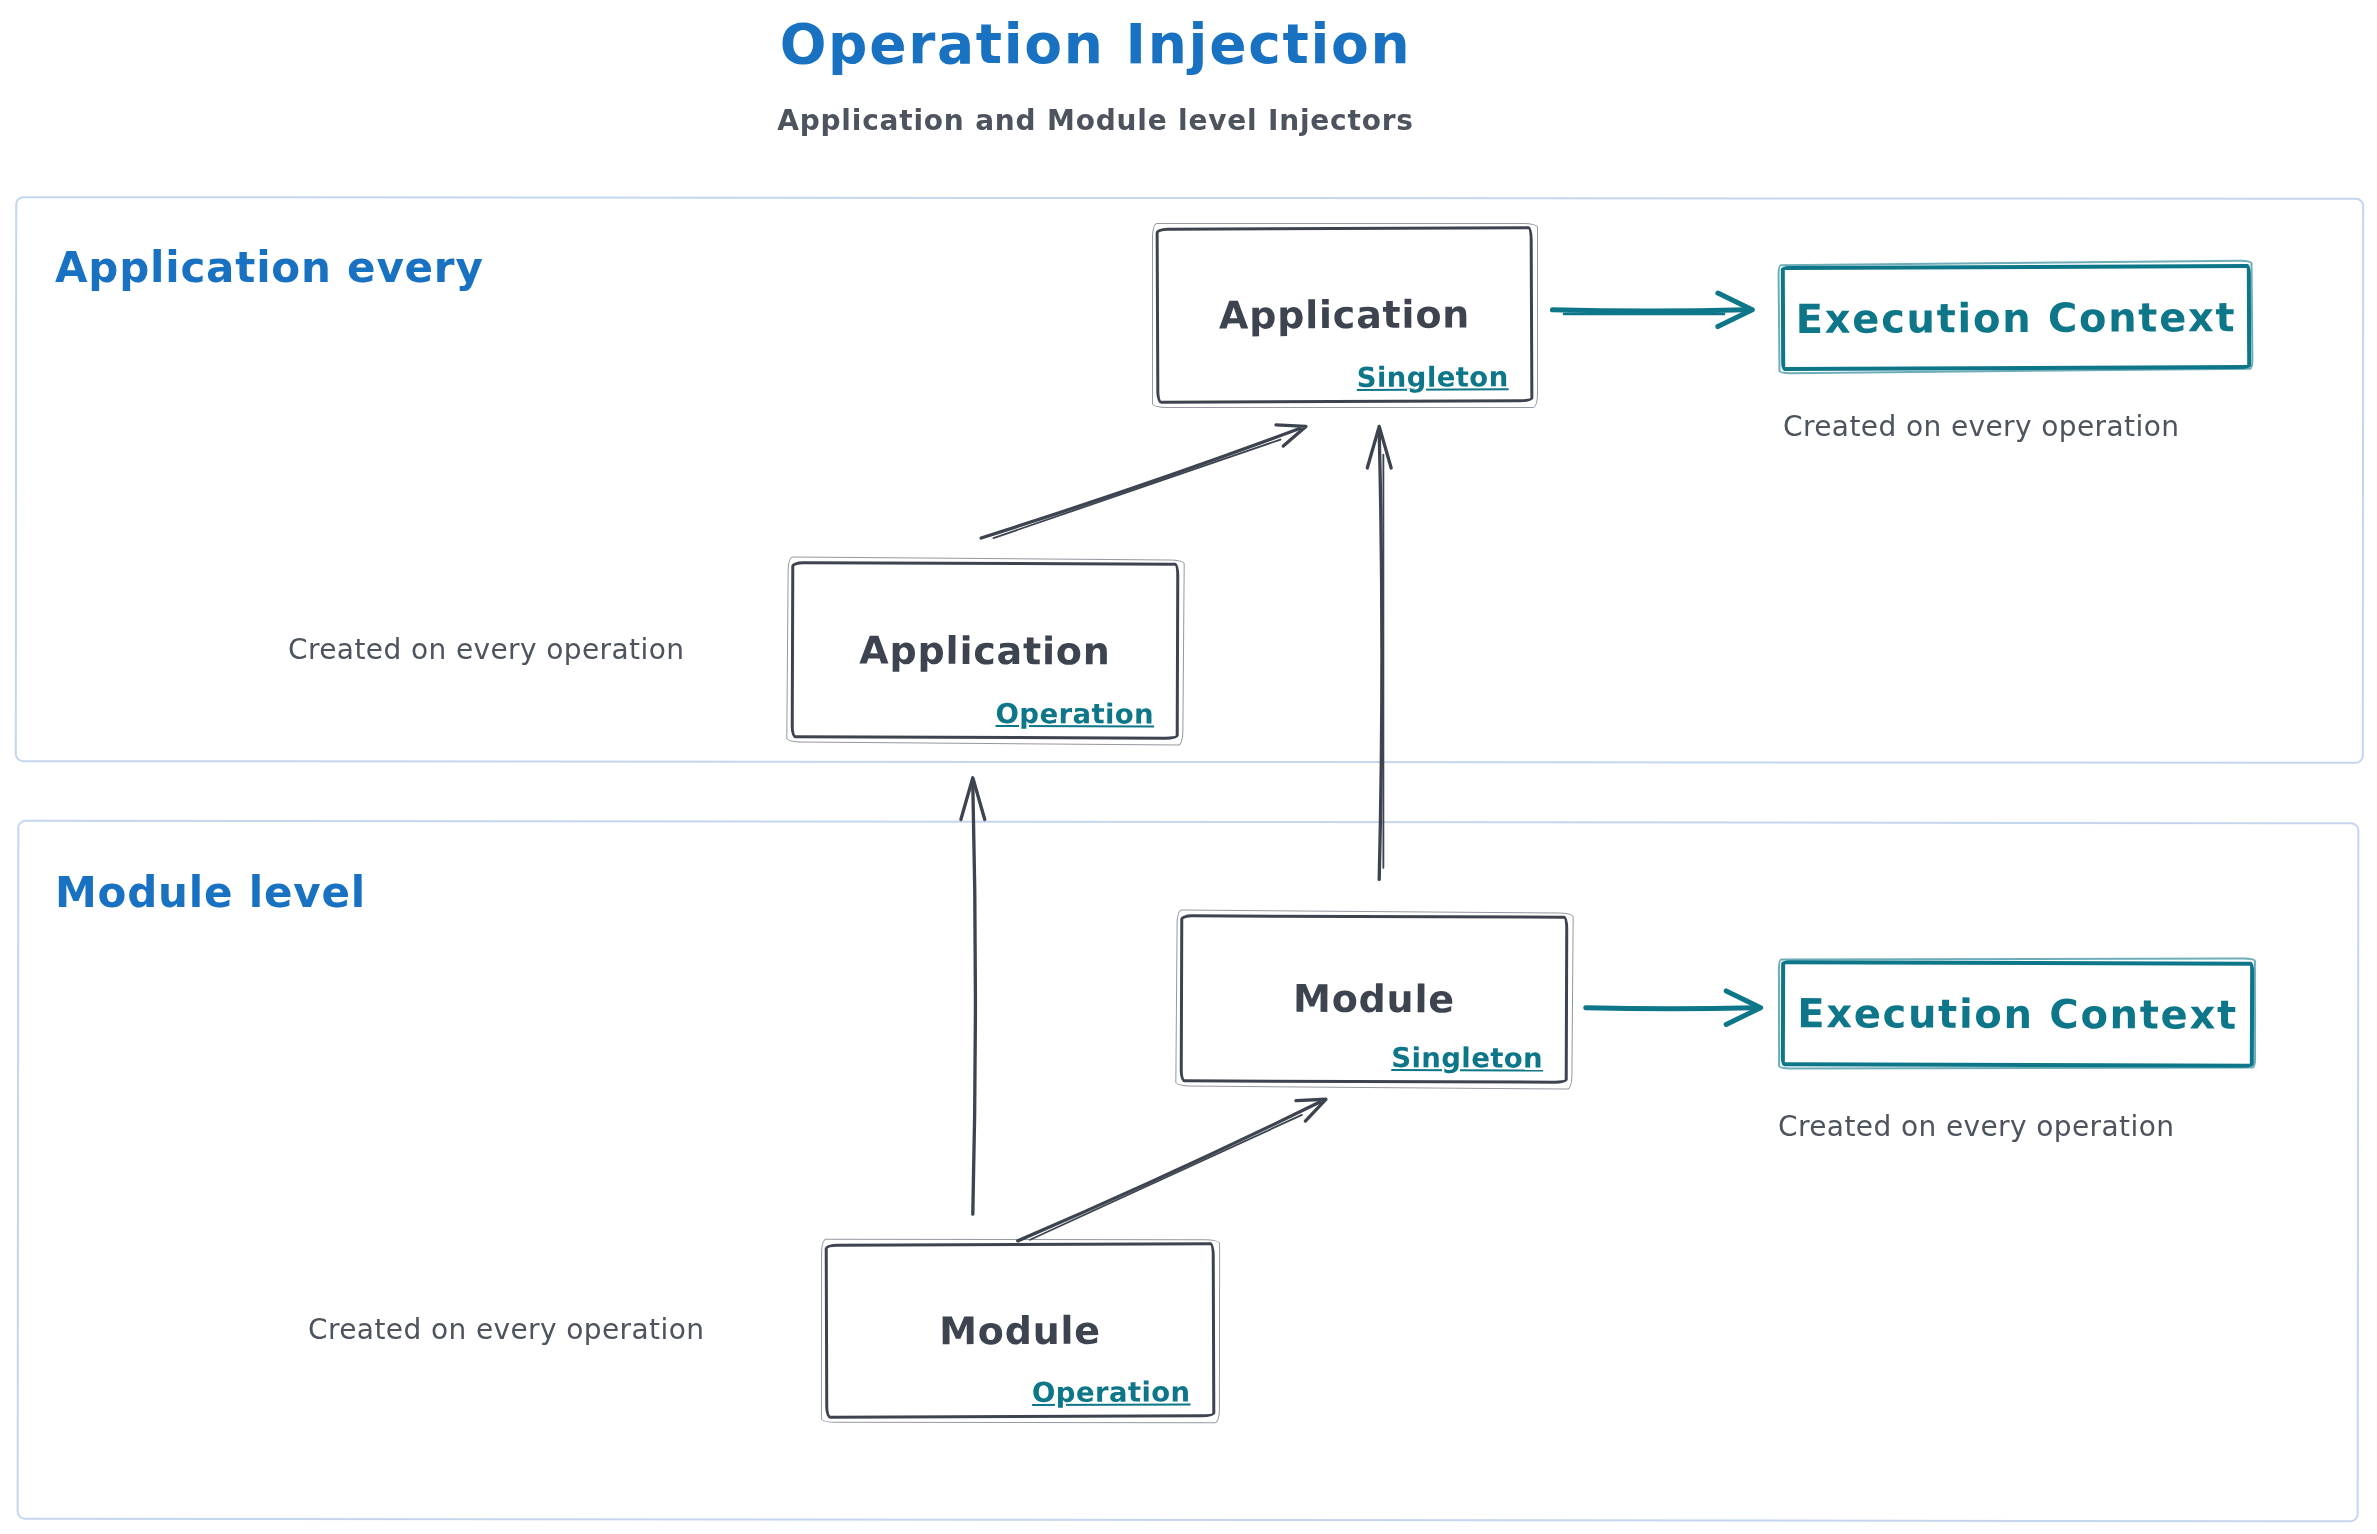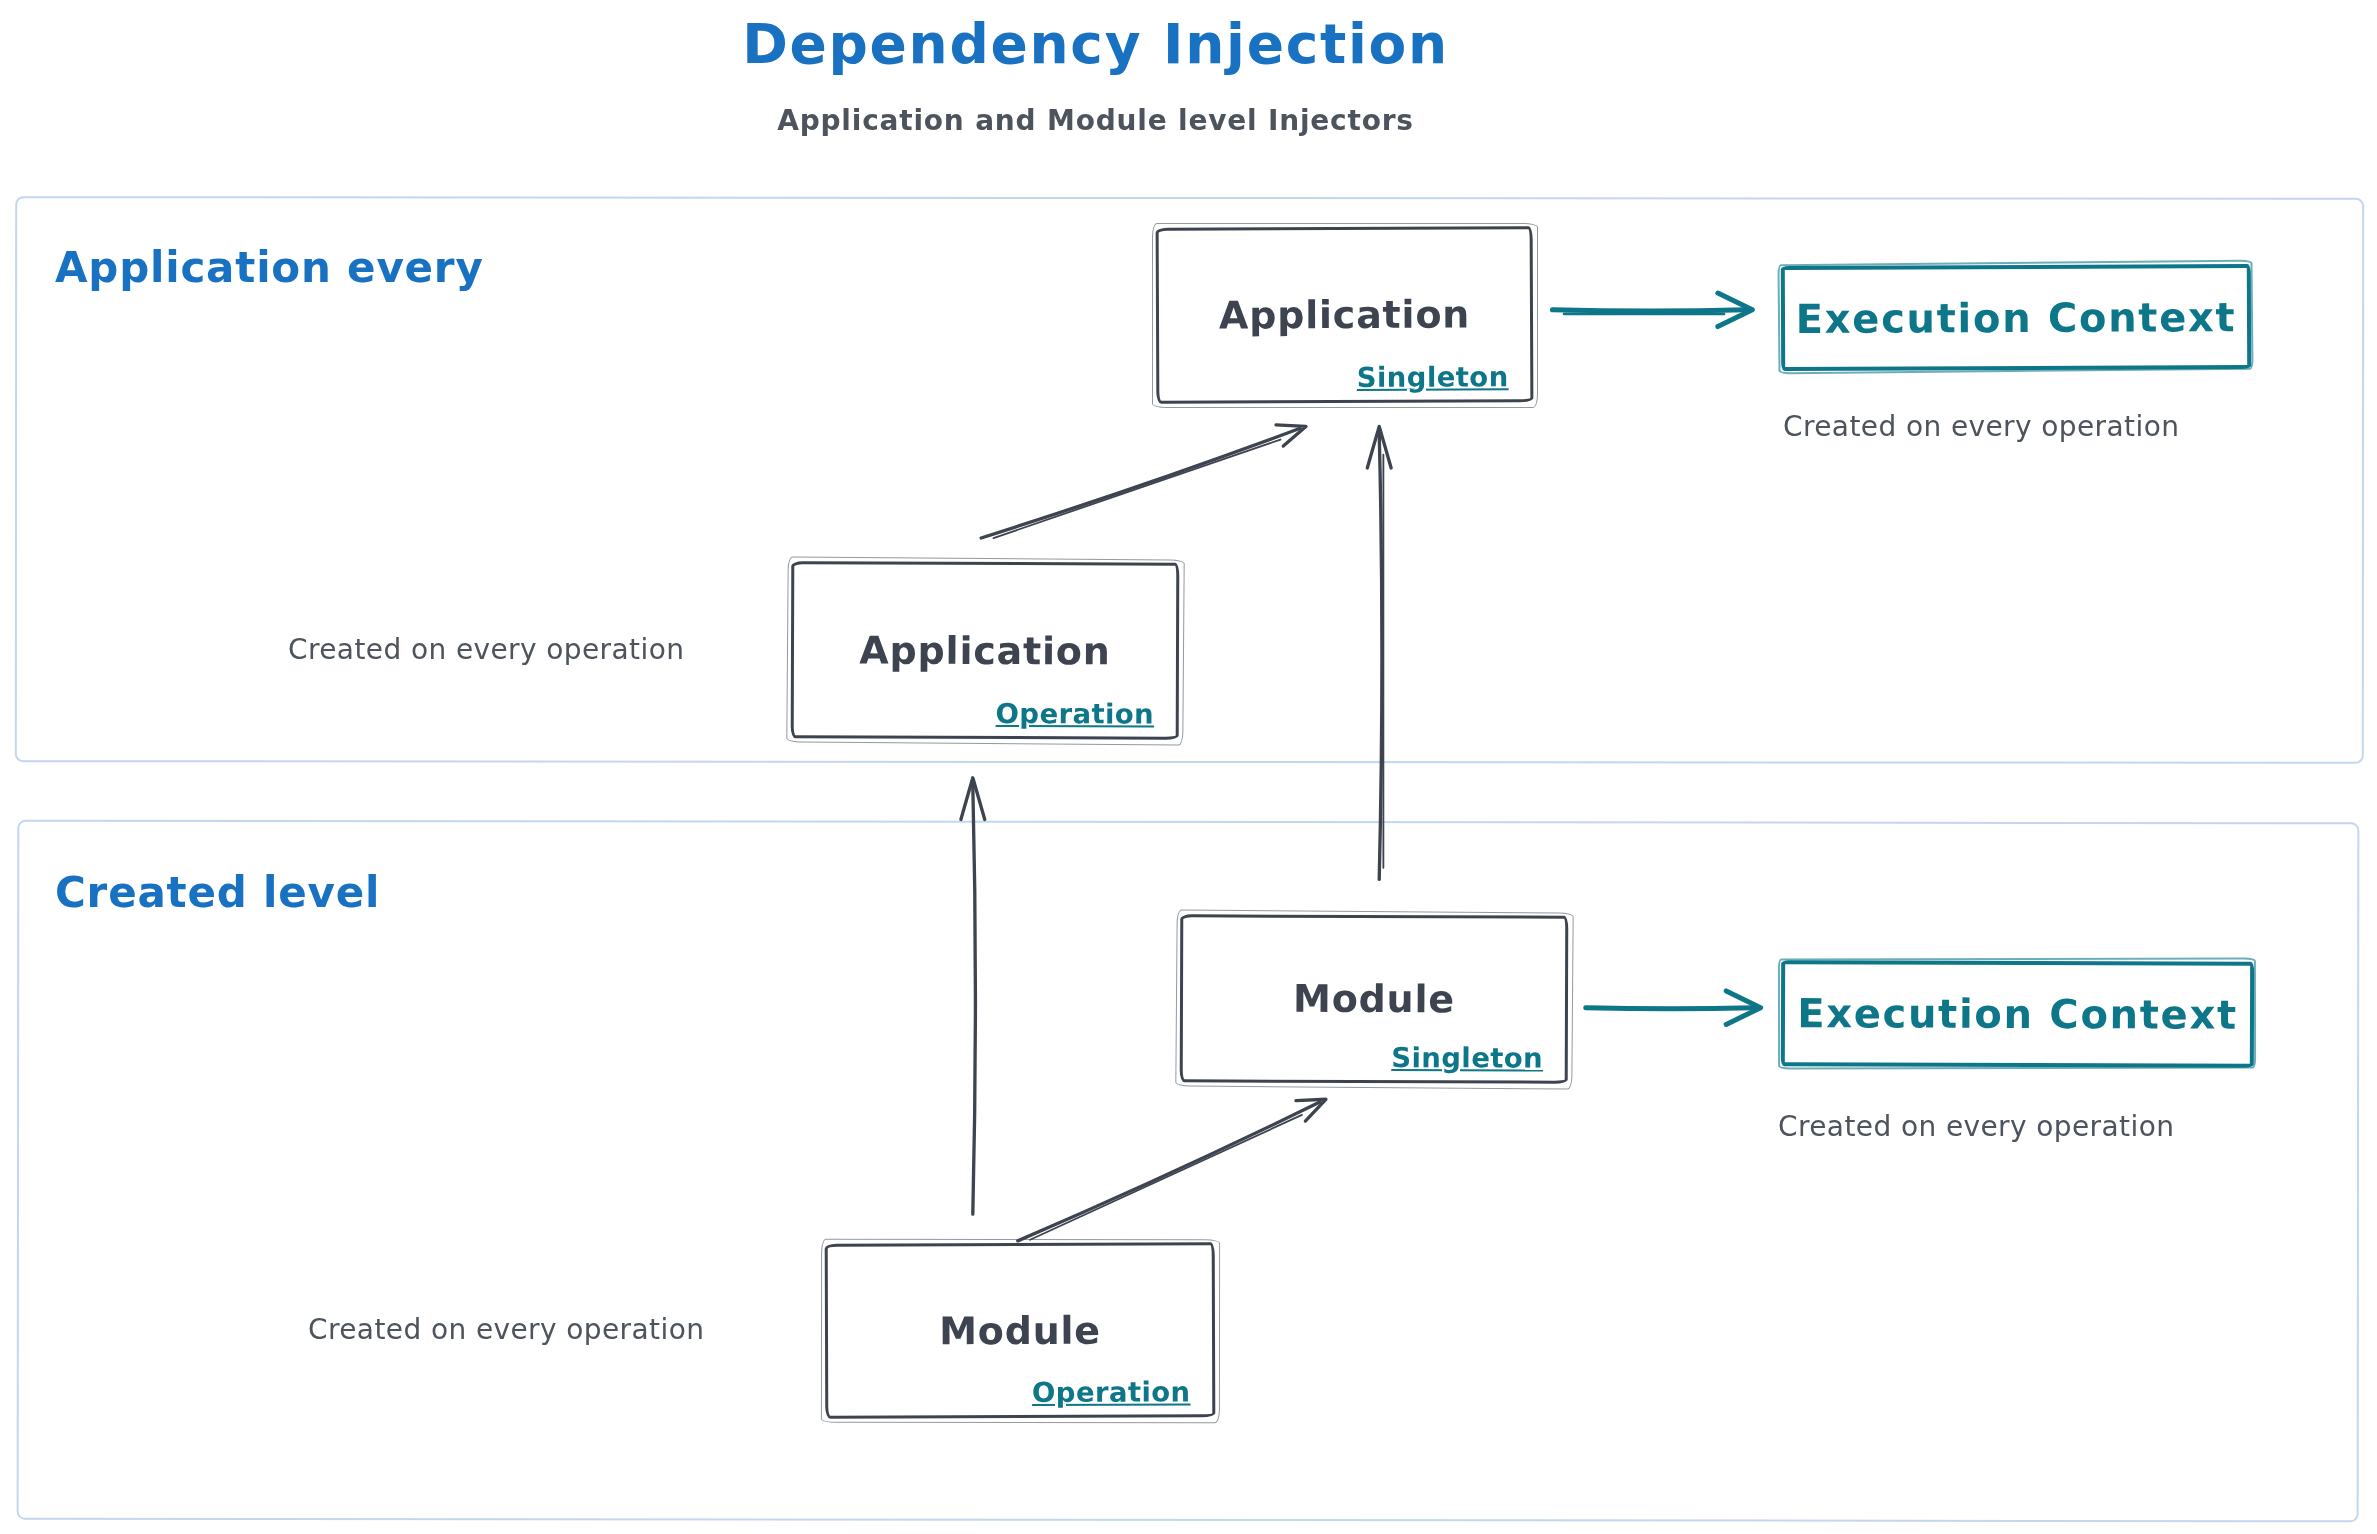--- a/index.html
+++ b/index.html
@@ -58,28 +58,28 @@
   .note-4{left:1778px;top:1110px;}
 
   
   #edge-layer{position:absolute;left:0;top:0;pointer-events:none;}
 </style>
 </head>
 <body>
 
 <div class="canvas">
 
-  <div class="title">Dependency Injection</div>
+  <div class="title">Operation Injection</div>
   <div class="subtitle">Application and Module level Injectors</div>
 
   <div class="lane lane-app"></div>
   <div class="lane lane-module"></div>
 
   <div class="lane-label label-app">Application every</div>
-  <div class="lane-label label-module">Created level</div>
+  <div class="lane-label label-module">Module level</div>
 
   <div class="node n-app-singleton">
     <div class="node-title">Application</div>
     <div class="node-badge">Singleton</div>
   </div>
 
   <div class="node n-app-operation">
     <div class="node-title">Application</div>
     <div class="node-badge">Operation</div>
   </div>

